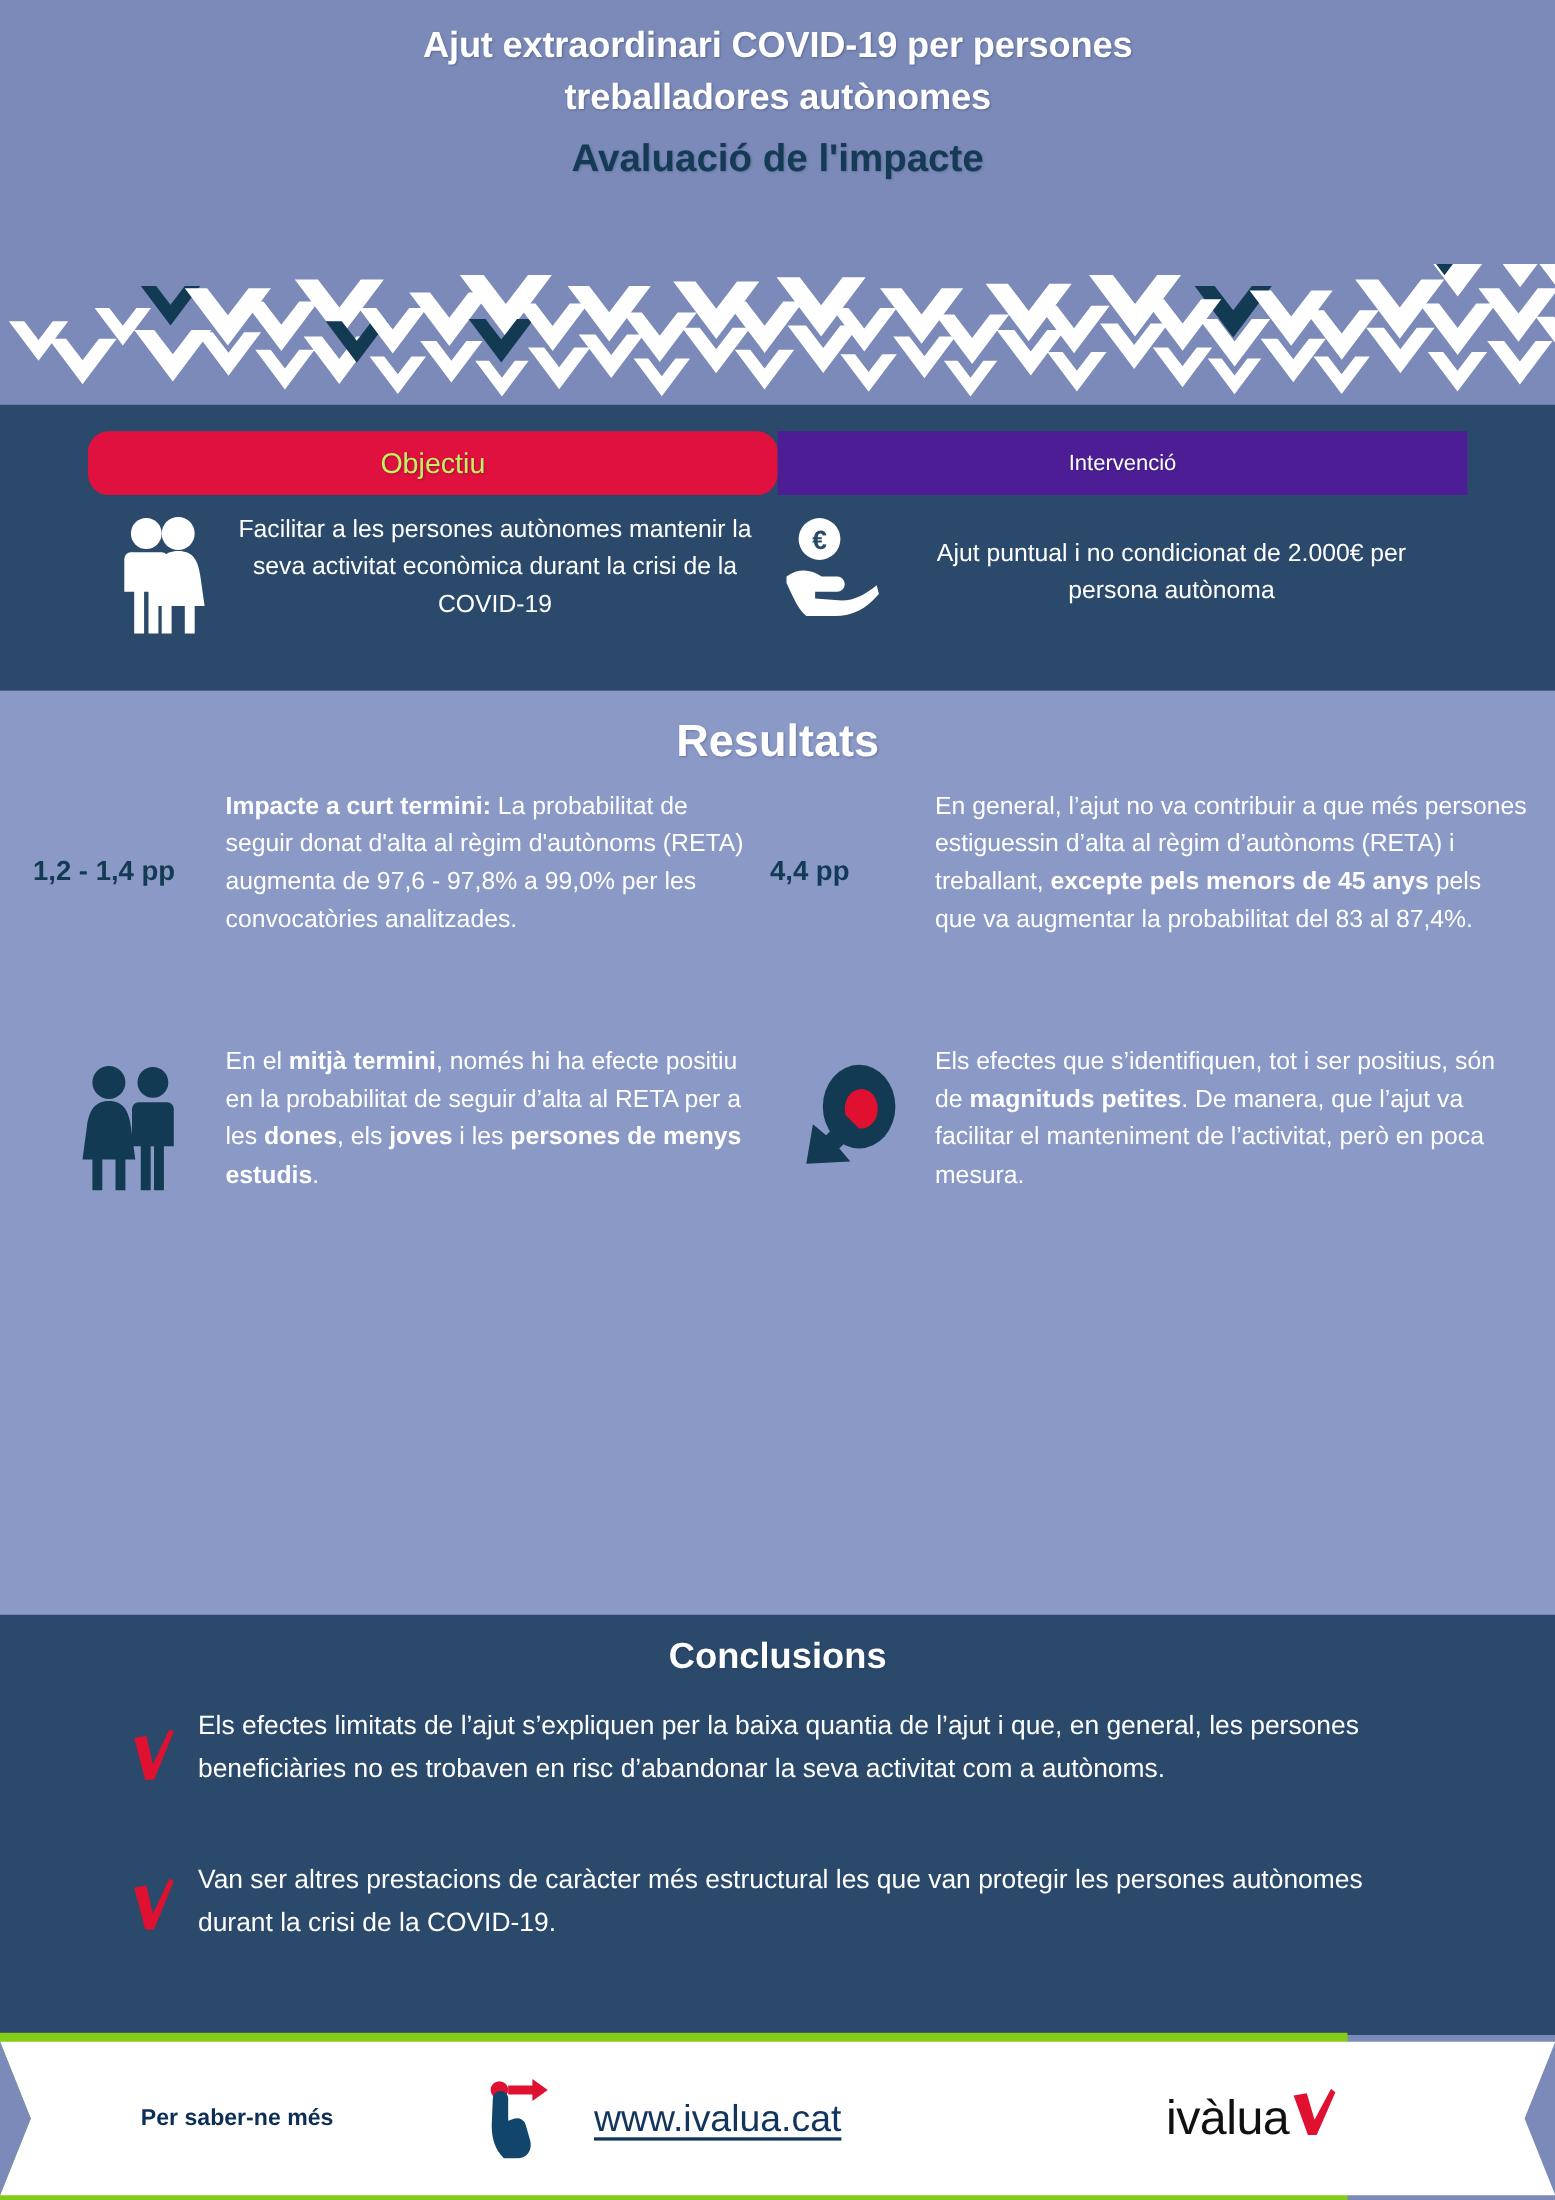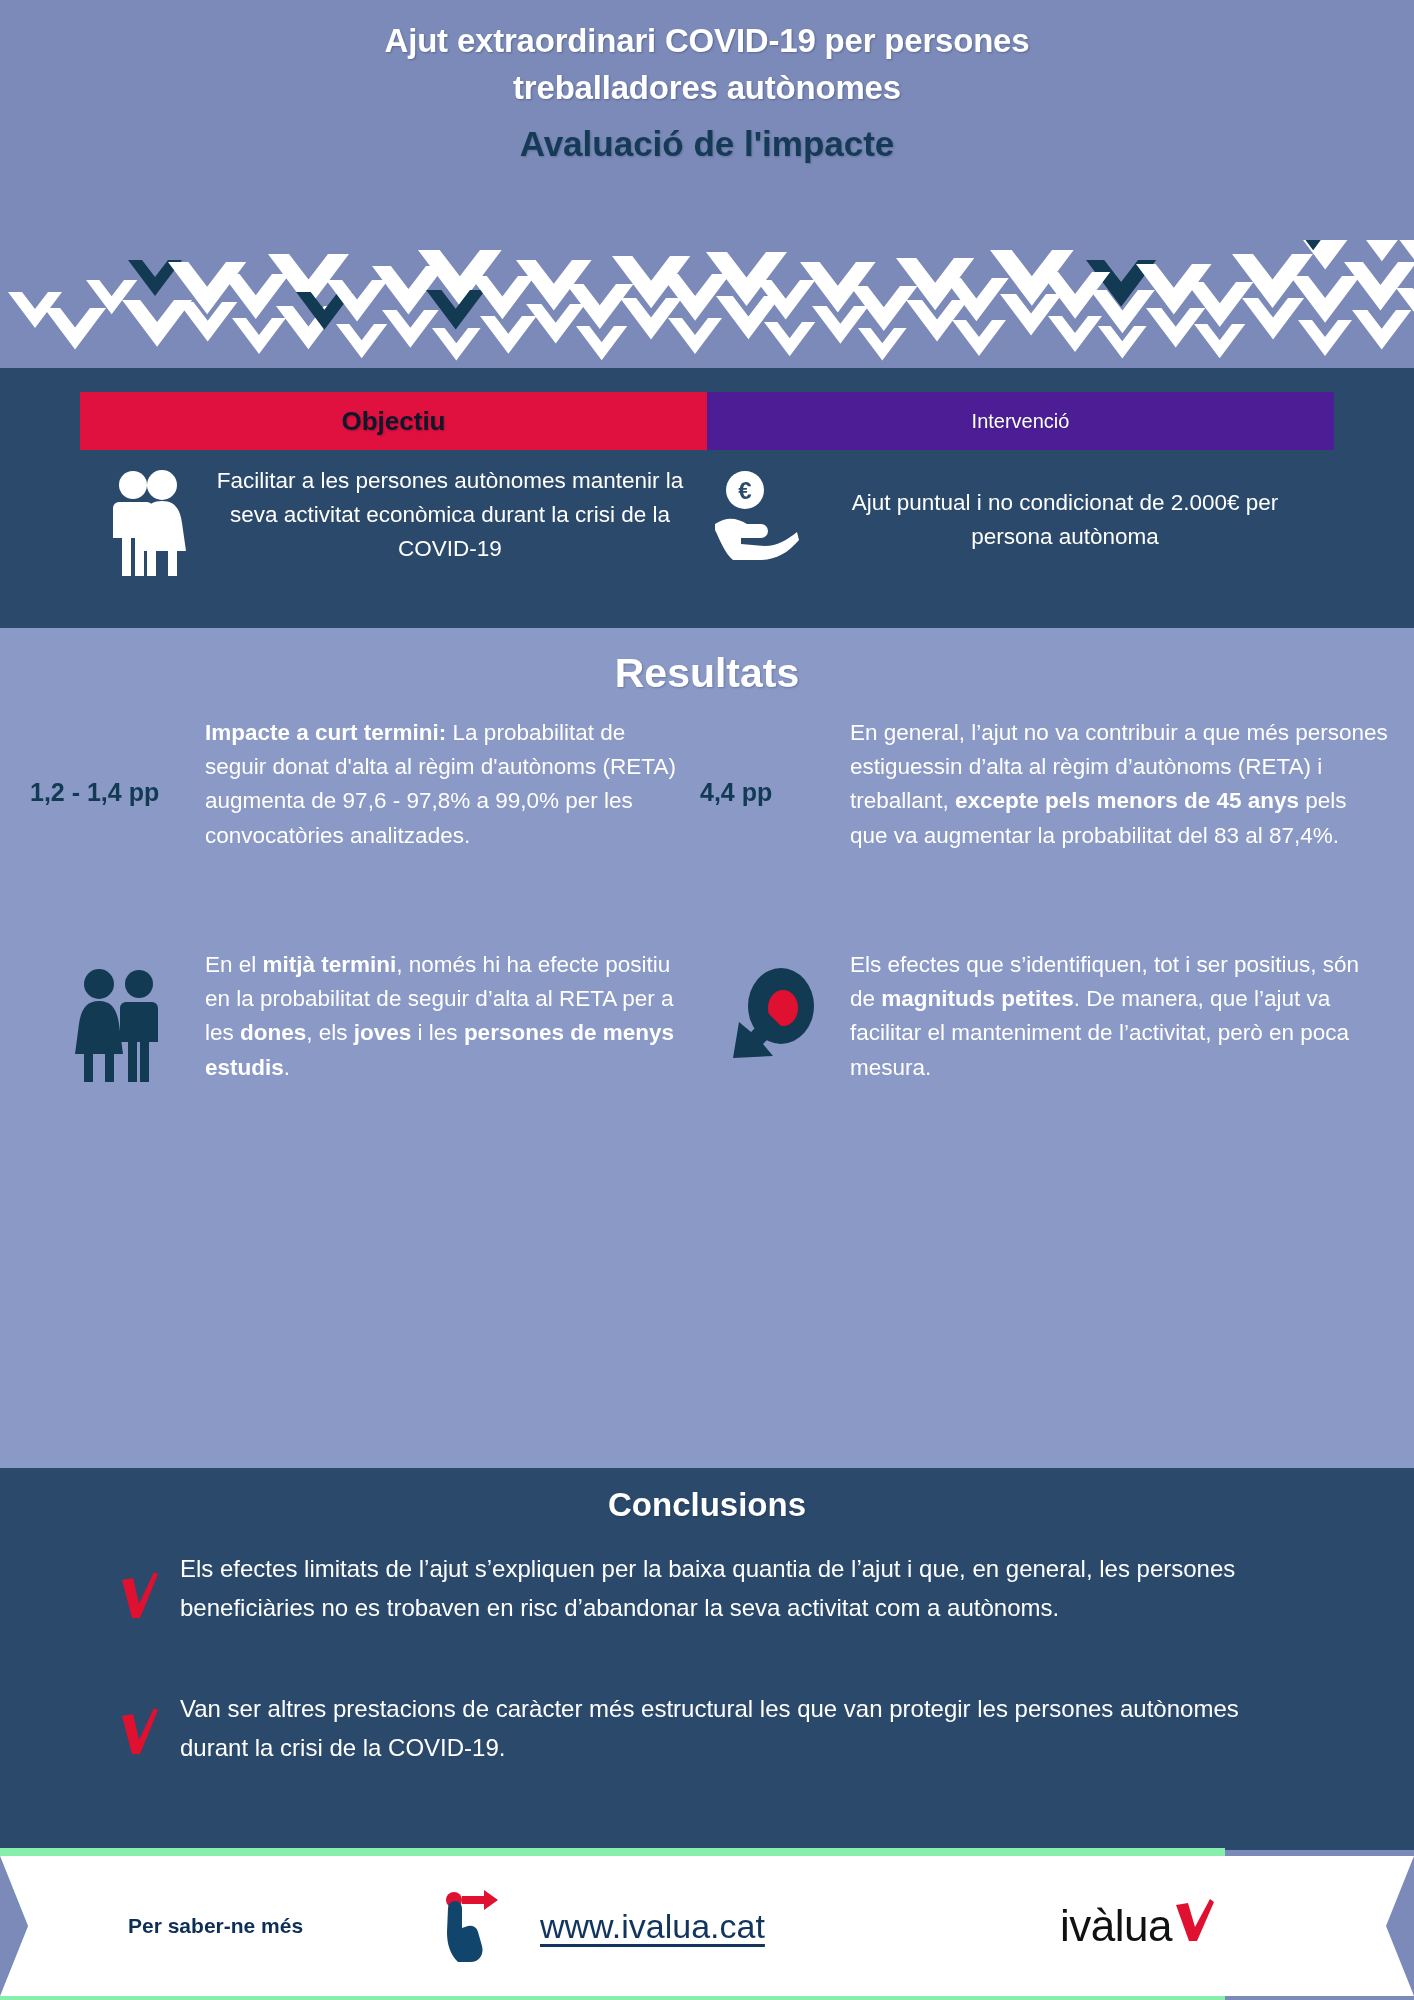--- a/index.html
+++ b/index.html
@@ -77,27 +77,28 @@
     position: absolute;
     left: 80px; top: 24px;
     width: 1254px;
     height: 58px;
     display: flex;
   }
 
   .hdr-obj {
     width: 50%;
     background: #e0103f;
-    color: #0f172a;
+    color: #bef264;
     font-size: 26px;
-    font-weight: bold;
+    font-weight: normal;
     display: flex;
     align-items: center;
     justify-content: center;
     text-shadow: 1px 1px 2px rgba(60,10,25,.3);
+    border-radius: 19px;
   }
 
   .hdr-int {
     width: 50%;
     background: #4c1d95;
     color: #ffffff;
     font-size: 20px;
     font-weight: normal;
     display: flex;
     align-items: center;
@@ -233,21 +234,21 @@
     font-size: 24px;
     line-height: 1.62;
   }
 
   
   #footer {
     position: absolute;
     left: 0; top: 1848px;
     width: 1225px;
     height: 152px;
-    background: #86efac;
+    background: #84cc16;
     text-decoration: underline;
   }
 
   #footer-ribbon {
     position: absolute;
     left: 0; top: 8px;
     width: 1414px;
     height: 140px;
   }
 

